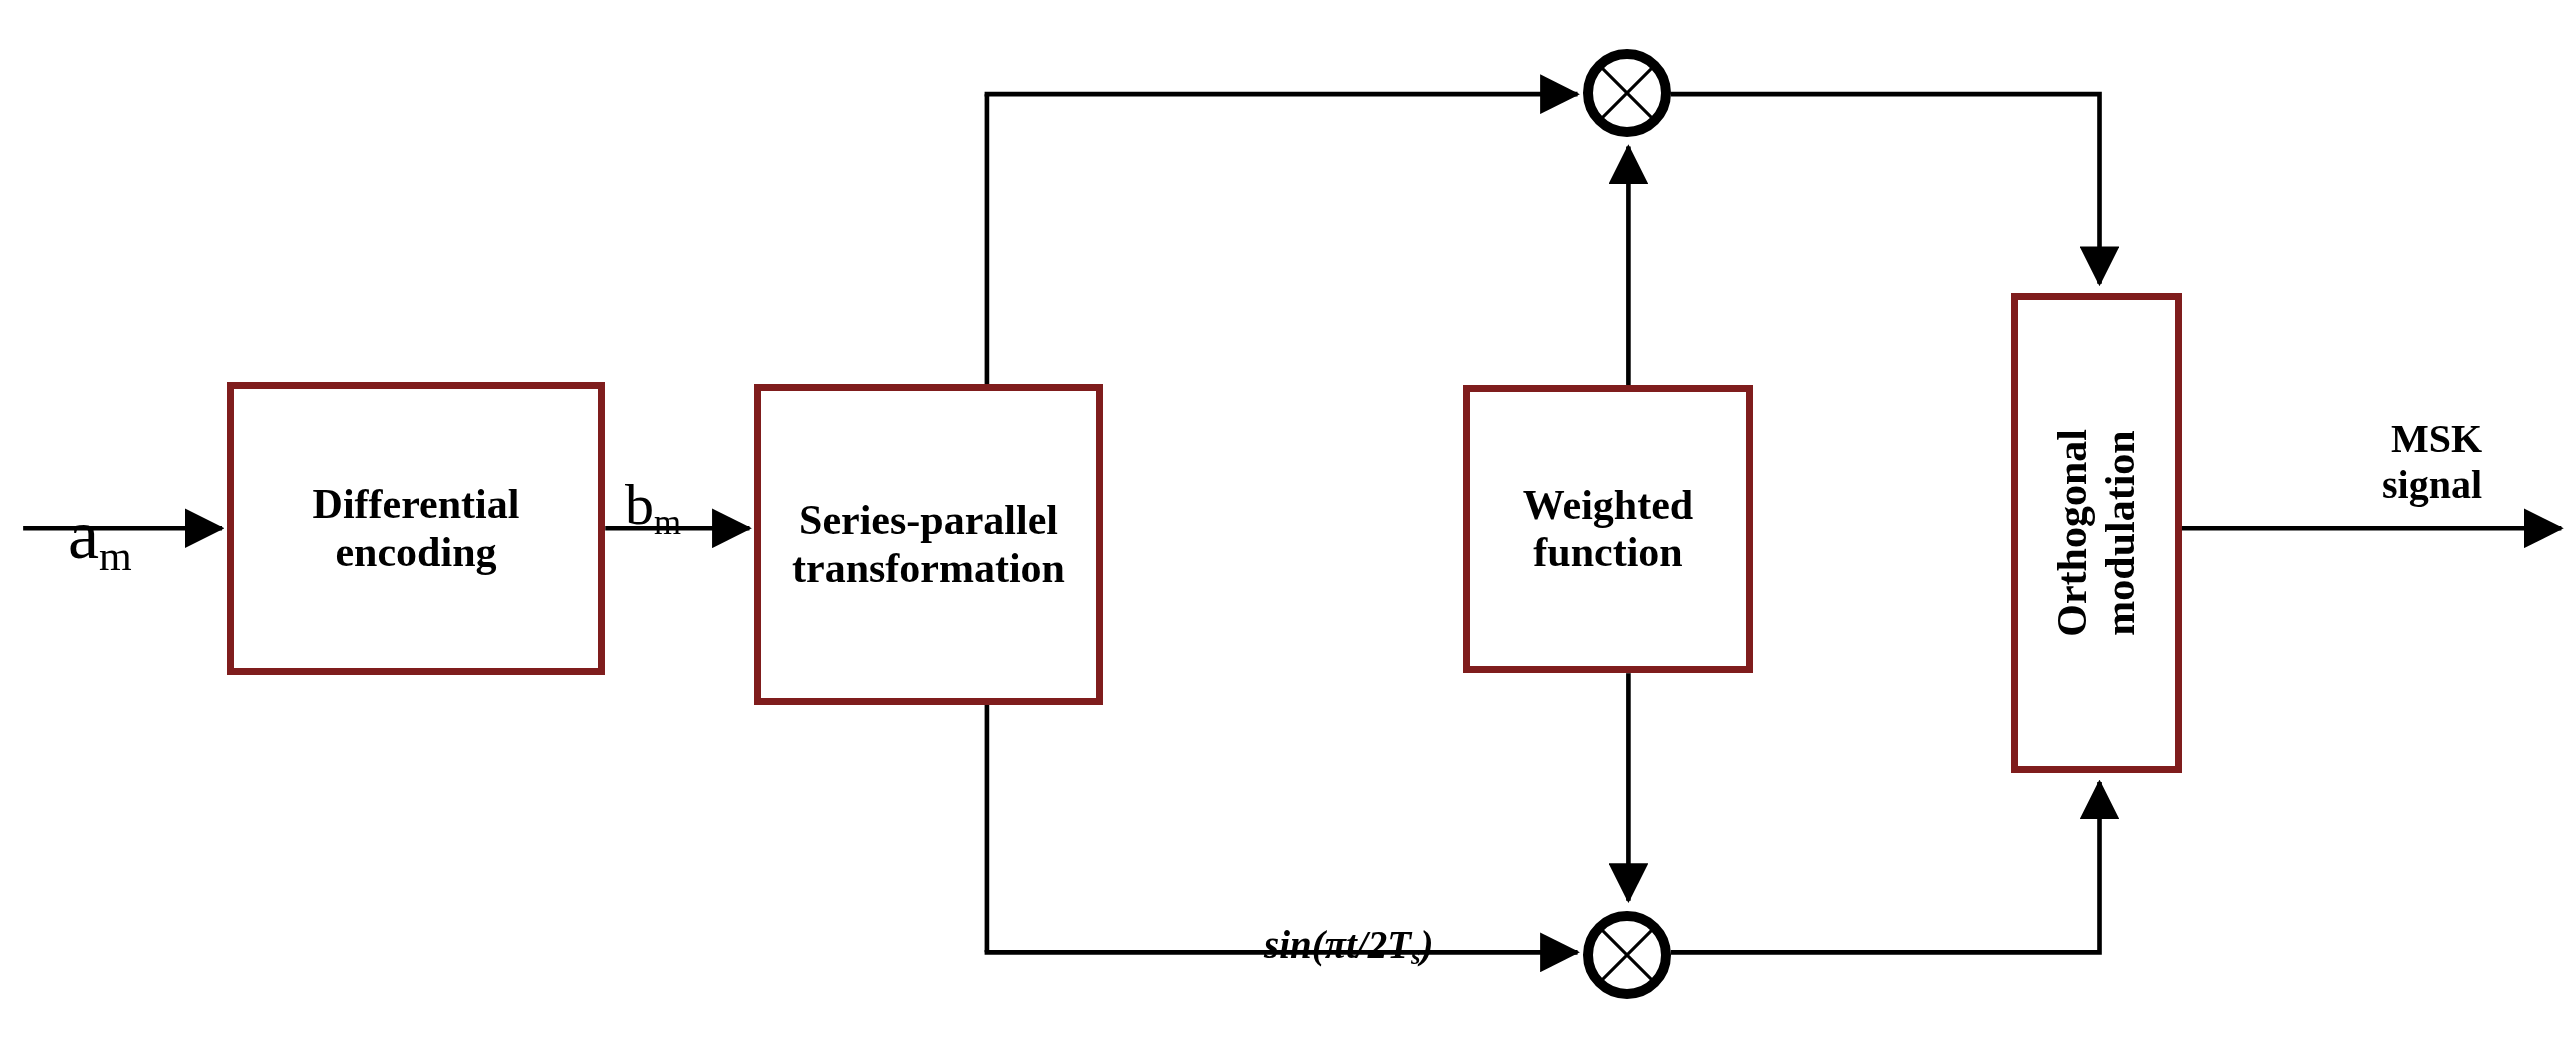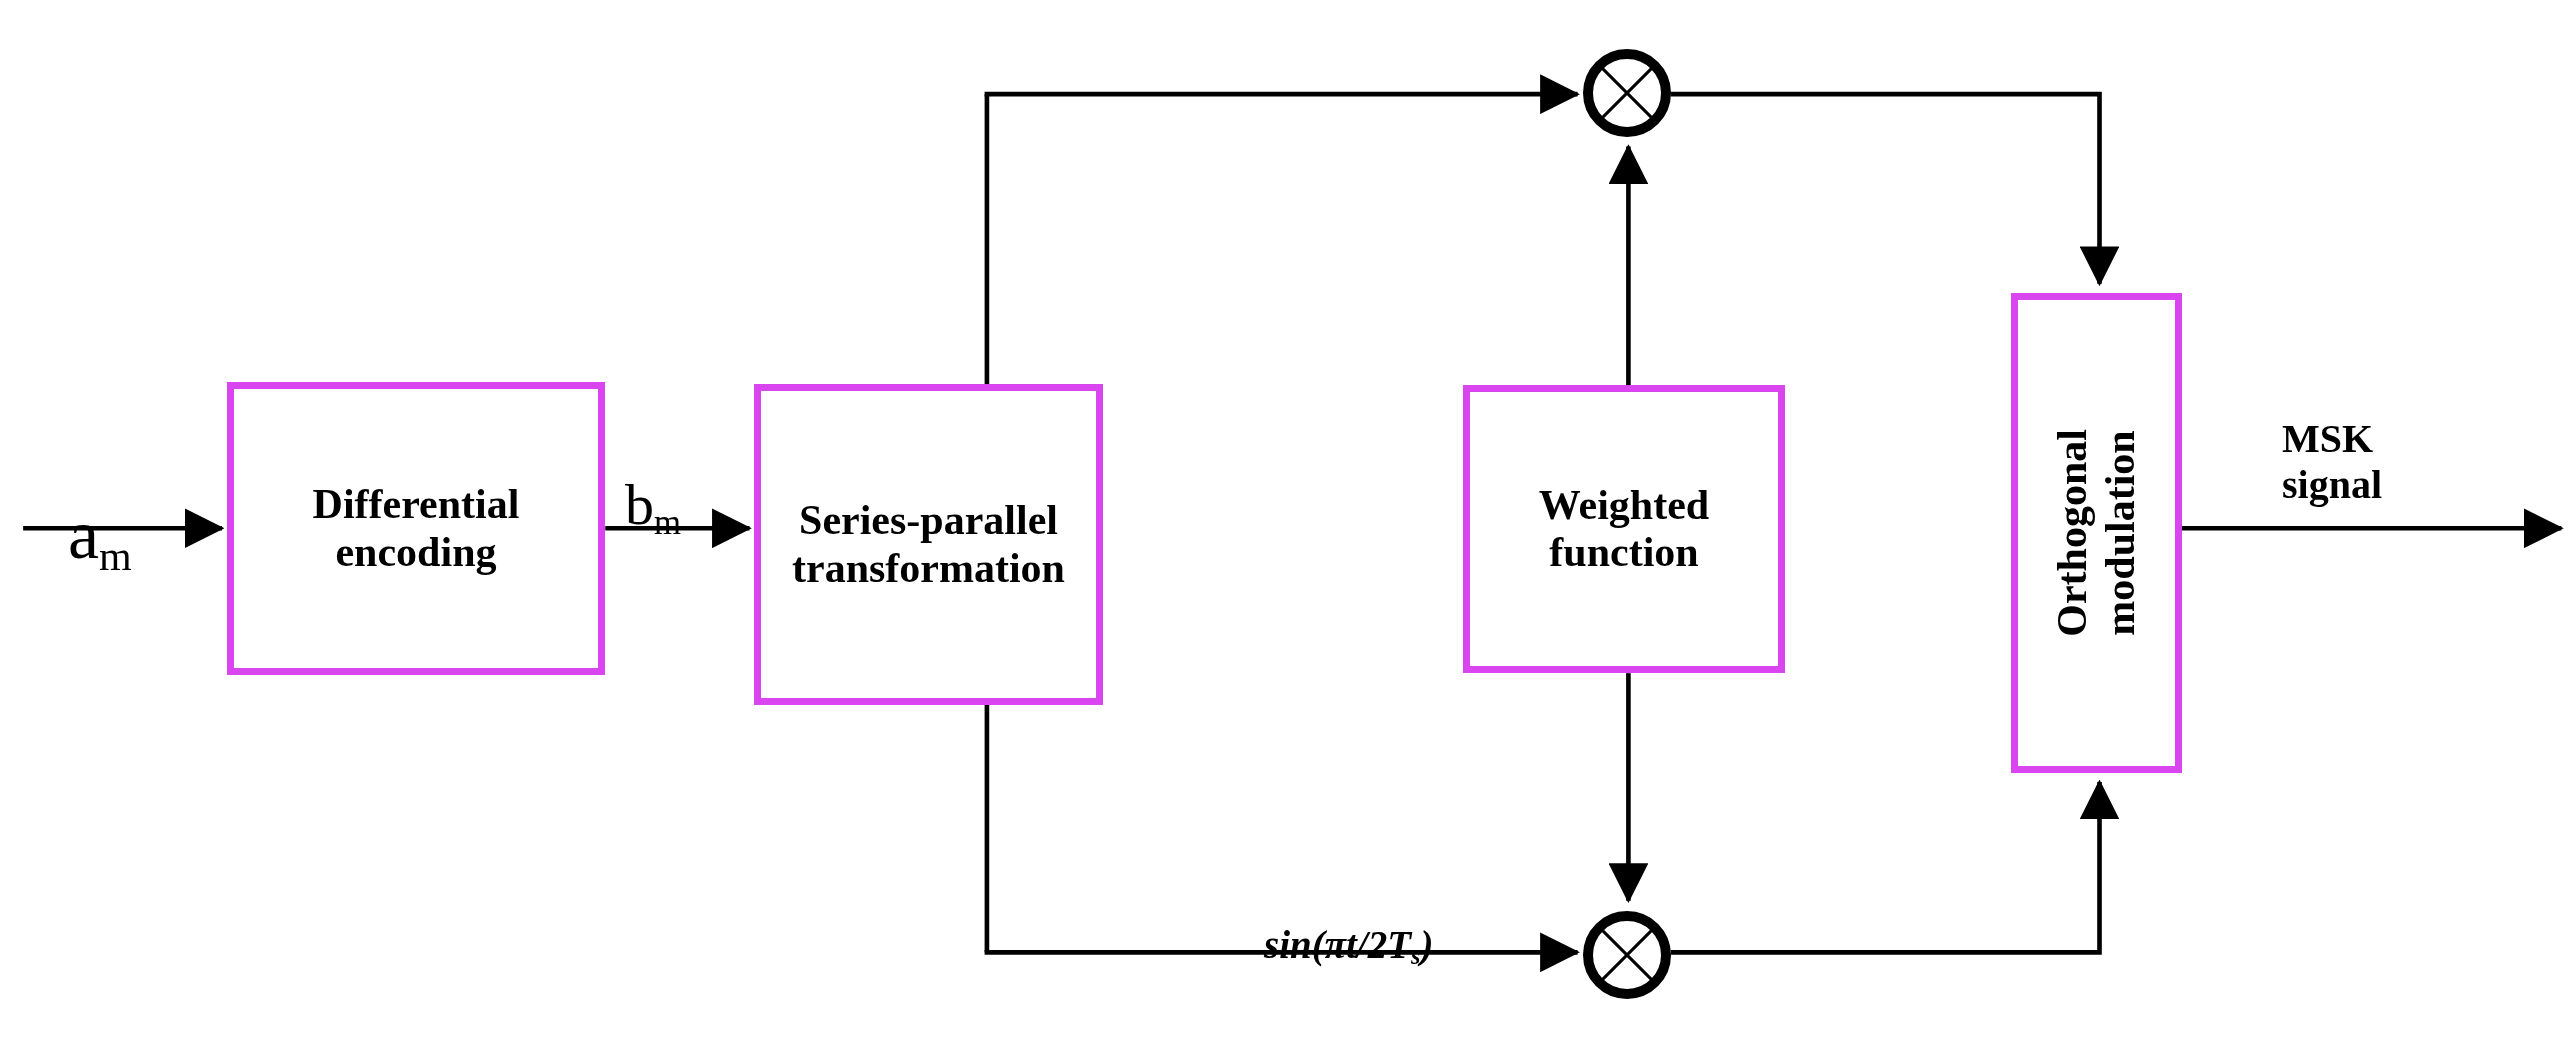--- a/index.html
+++ b/index.html
@@ -10,35 +10,35 @@
     background:#ffffff;
     overflow:hidden;
     font-family:"Liberation Serif", serif;
   }
   svg.wires{position:absolute;left:0;top:0;width:2576px;height:1055px;}
 
   
   .blk{
     position:absolute;
     background:#ffffff;
-    border:7px solid #d946ef;
+    border:7px solid #7f1d1d;
     box-sizing:border-box;
     display:flex;
     align-items:center;
     justify-content:center;
     text-align:center;
     font-family:"Liberation Serif", serif;
     font-weight:bold;
     color:#000000;
     line-height:1.12;
     z-index:4;
   }
   #box-diff{ left:227px; top:382px; width:378px; height:293px; font-size:42px; }
   #box-ser { left:754px; top:384px; width:349px; height:321px; font-size:42px; }
-  #box-wgt { left:1463px; top:385px; width:322px; height:288px; font-size:42px; }
+  #box-wgt { left:1463px; top:385px; width:290px; height:288px; font-size:42px; }
   #box-orth{ left:2011px; top:293px; width:171px; height:480px; font-size:42px; }
   #box-orth .vtext{
     writing-mode:vertical-rl;
     transform:rotate(180deg);
     white-space:pre-line;
     text-align:center;
     line-height:1.15;
   }
 
   
@@ -52,21 +52,21 @@
   #lbl-am{ left:68px; top:415px; font-size:70px; }
   #lbl-bm{ left:625px; top:404px; font-size:58px; }
   .lbl .sub{ font-size:0.60em; vertical-align:-0.28em; }
 
   #lbl-cos{ left:1261px; top:114px; font-size:39px; font-style:italic; font-weight:bold; }
   #lbl-sin{ left:1264px; top:877px; font-size:39px; font-style:italic; font-weight:bold; }
   .lbl .subi{ font-size:0.62em; vertical-align:-0.26em; font-style:italic; }
 
   #lbl-msk{
     left:2282px; top:416px; width:200px;
-    font-size:40px; font-weight:bold; text-align:left; line-height:1.14;
+    font-size:40px; font-weight:bold; text-align:right; line-height:1.14;
   }
 
   
   .mult{
     position:absolute;
     width:88px;height:88px;
     border:10px solid #000000;
     border-radius:50%;
     background:#ffffff;
     box-sizing:border-box;

